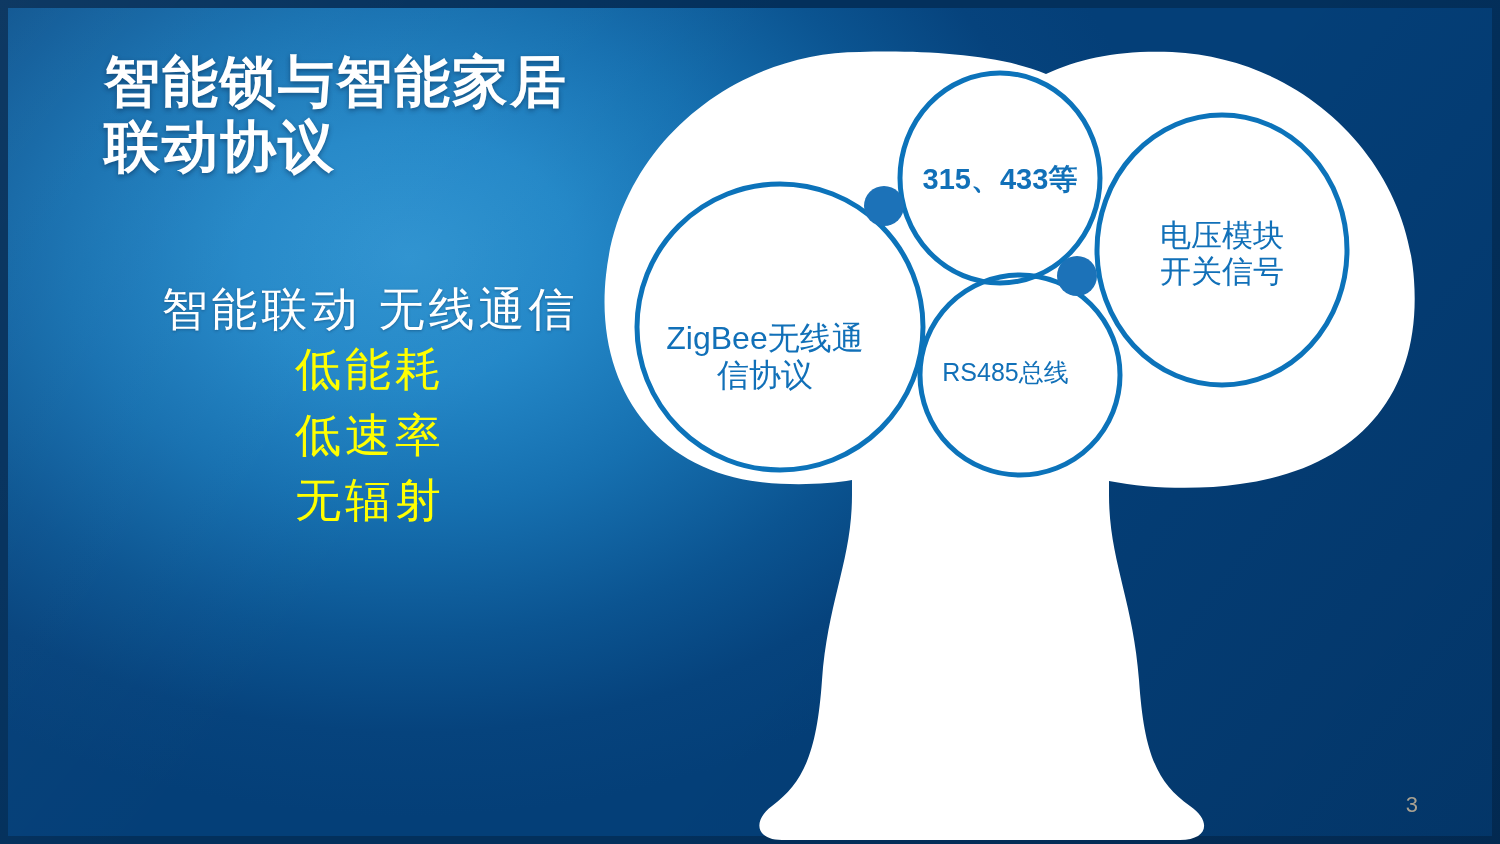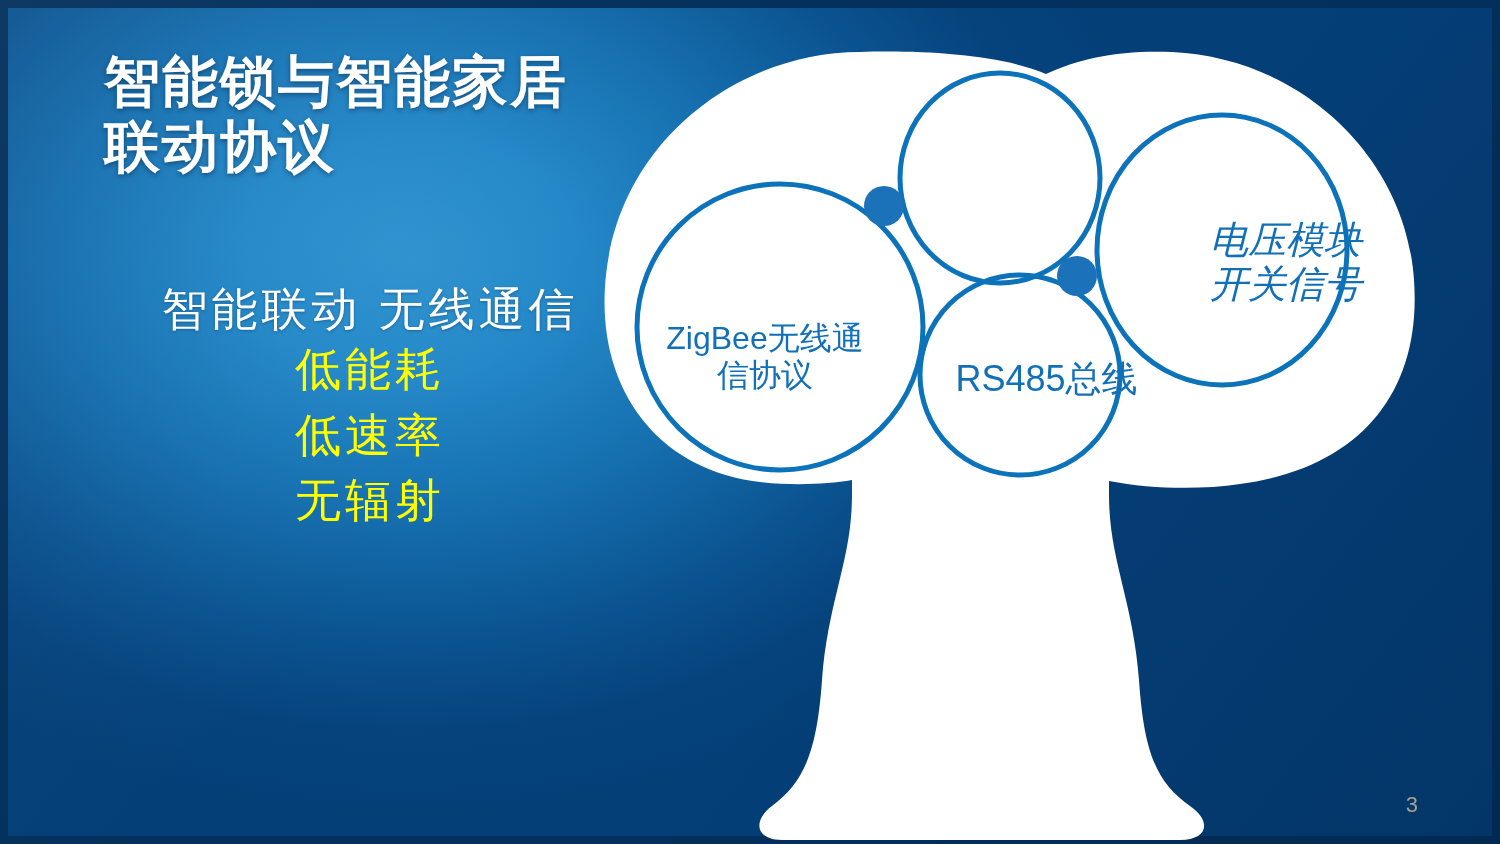--- a/index.html
+++ b/index.html
@@ -115,27 +115,26 @@
   #label-zigbee {
     left: 640px;  top: 300px;  width: 250px;
     font-size: 32px;
     margin-top: 20px;
   }
   #label-315 {
     left: 895px;  top: 163px;  width: 210px;
     font-size: 29px;  font-weight: bold;  letter-spacing: 0px;
   }
   #label-voltage {
-    left: 1196px; top: 218px;  width: 180px;
-    font-size: 38px;
-    font-style: italic;
+    left: 1132px; top: 218px;  width: 180px;
+    font-size: 31px;
   }
   #label-rs485 {
-    left: 944px;  top: 358px;  width: 205px;
-    font-size: 36px;
+    left: 903px;  top: 358px;  width: 205px;
+    font-size: 25px;
   }
 
   
   #page-number {
     position: absolute;
     right: 82px;
     bottom: 26px;
     z-index: 12;
     color: #a9a191;
     font-size: 22px;
@@ -181,20 +180,21 @@
       <circle cx="1020" cy="375" r="100"></circle>
     </g>
     <g fill="#1c72b8" stroke="none">
       <circle cx="884" cy="206" r="20"></circle>
       <circle cx="1077" cy="276" r="20"></circle>
     </g>
   </svg>
 
   <div class="bubble-label" id="label-zigbee">ZigBee无线通
 信协议</div>
+  <div class="bubble-label" id="label-315">315、433等</div>
   <div class="bubble-label" id="label-voltage">电压模块
 开关信号</div>
   <div class="bubble-label" id="label-rs485">RS485总线</div>
 
   <div id="subtitle-block">
     <div class="sub-white">智能联动 无线通信</div>
     <div class="sub-yellow">低能耗</div>
     <div class="sub-yellow">低速率</div>
     <div class="sub-yellow">无辐射</div>
   </div>

